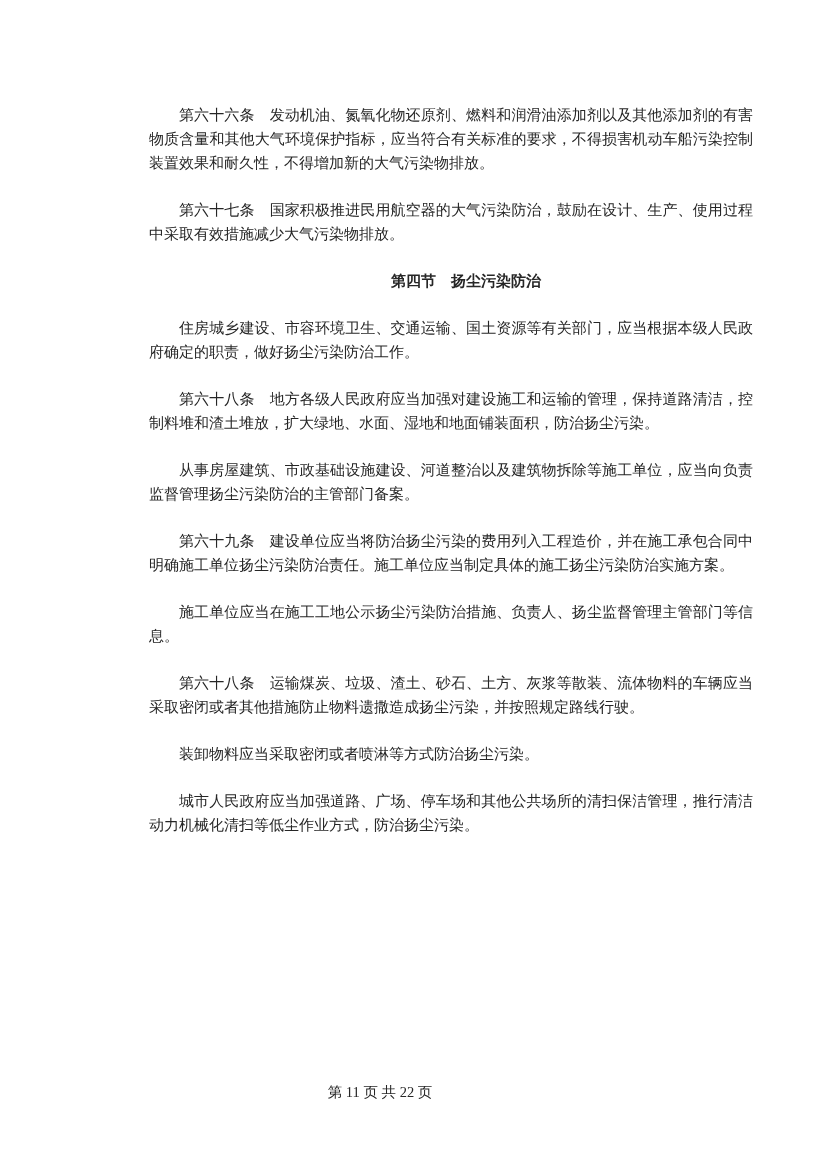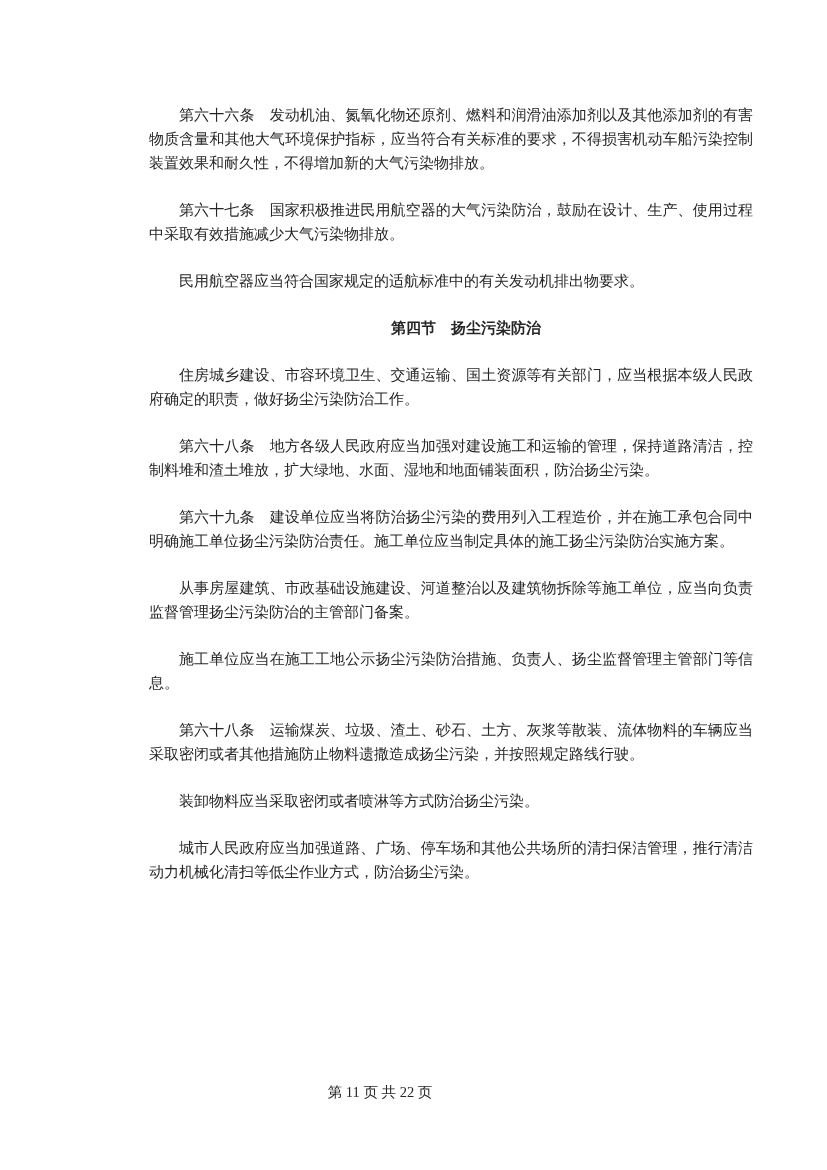--- a/index.html
+++ b/index.html
@@ -52,26 +52,25 @@
   }
 </style>
 </head>
 <body>
 
 <div class="page">
 
   <div class="doc-content">
     <p class="para">第六十六条　发动机油、氮氧化物还原剂、燃料和润滑油添加剂以及其他添加剂的有害物质含量和其他大气环境保护指标，应当符合有关标准的要求，不得损害机动车船污染控制装置效果和耐久性，不得增加新的大气污染物排放。</p>
     <p class="para">第六十七条　国家积极推进民用航空器的大气污染防治，鼓励在设计、生产、使用过程中采取有效措施减少大气污染物排放。</p>
-    <p class="para">民用航空器应当符合国家规定的适航标准中的有关发动机排出物要求。</p>
     <p class="para heading">第四节　扬尘污染防治</p>
     <p class="para">住房城乡建设、市容环境卫生、交通运输、国土资源等有关部门，应当根据本级人民政府确定的职责，做好扬尘污染防治工作。</p>
     <p class="para">第六十八条　地方各级人民政府应当加强对建设施工和运输的管理，保持道路清洁，控制料堆和渣土堆放，扩大绿地、水面、湿地和地面铺装面积，防治扬尘污染。</p>
+    <p class="para">从事房屋建筑、市政基础设施建设、河道整治以及建筑物拆除等施工单位，应当向负责监督管理扬尘污染防治的主管部门备案。</p>
     <p class="para">第六十九条　建设单位应当将防治扬尘污染的费用列入工程造价，并在施工承包合同中明确施工单位扬尘污染防治责任。施工单位应当制定具体的施工扬尘污染防治实施方案。</p>
-    <p class="para">从事房屋建筑、市政基础设施建设、河道整治以及建筑物拆除等施工单位，应当向负责监督管理扬尘污染防治的主管部门备案。</p>
     <p class="para">施工单位应当在施工工地公示扬尘污染防治措施、负责人、扬尘监督管理主管部门等信息。</p>
     <p class="para">第六十八条　运输煤炭、垃圾、渣土、砂石、土方、灰浆等散装、流体物料的车辆应当采取密闭或者其他措施防止物料遗撒造成扬尘污染，并按照规定路线行驶。</p>
     <p class="para">装卸物料应当采取密闭或者喷淋等方式防治扬尘污染。</p>
     <p class="para">城市人民政府应当加强道路、广场、停车场和其他公共场所的清扫保洁管理，推行清洁动力机械化清扫等低尘作业方式，防治扬尘污染。</p>
   </div>
 
   <div class="page-footer">第 11 页 共 22 页</div>
 
 </div>
 

